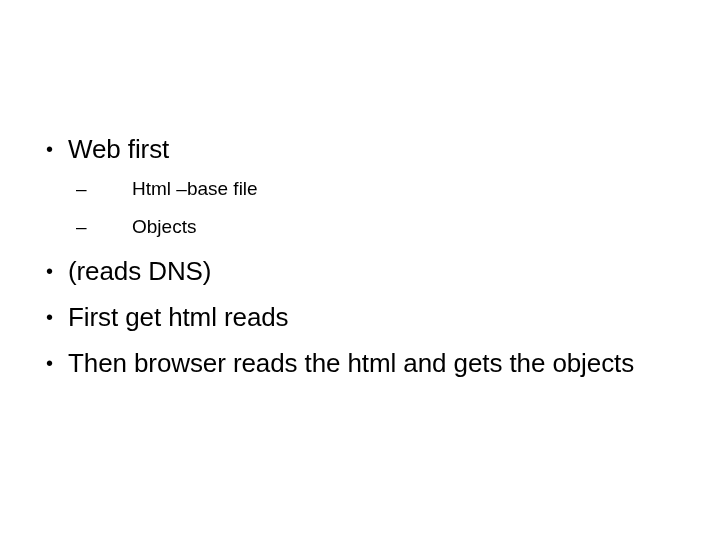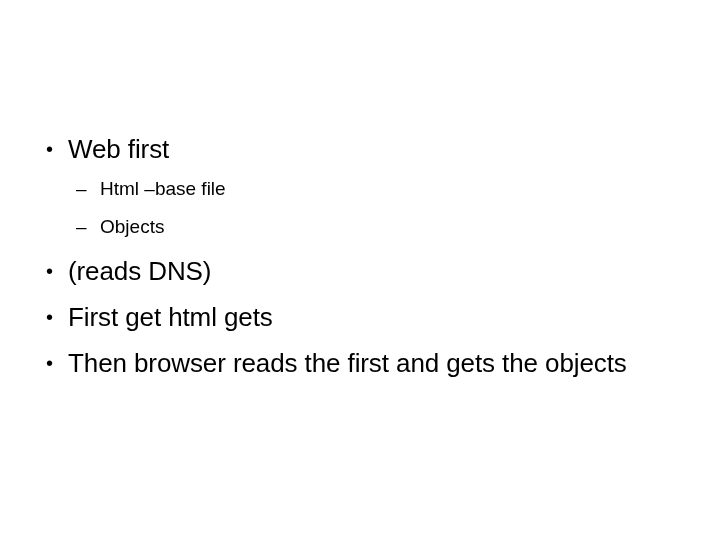--- a/index.html
+++ b/index.html
@@ -64,20 +64,21 @@
   .lvl2 .marker {
     flex: 0 0 auto;
     width: 24px;
     margin-left: 36px;
     font-size: 19px;
     line-height: 38px;
     text-align: left;
   }
   .lvl2 .bullet-text {
     flex: 1 1 auto;
+    margin-left: 32px;
   }
 
   .sub-group {
     margin-top: -2px;
     margin-bottom: 2px;
   }
 </style>
 </head>
 <body>
 
@@ -103,22 +104,22 @@
       </div>
     </div>
 
     <div class="bullet-row lvl1">
       <span class="marker">•</span>
       <span class="bullet-text">(reads DNS)</span>
     </div>
 
     <div class="bullet-row lvl1">
       <span class="marker">•</span>
-      <span class="bullet-text">First get html gets</span>
+      <span class="bullet-text">First get html reads</span>
     </div>
 
     <div class="bullet-row lvl1">
       <span class="marker">•</span>
-      <span class="bullet-text">Then browser reads the first and gets the objects</span>
+      <span class="bullet-text">Then browser reads the html and gets the objects</span>
     </div>
 
   </div>
 </div>
 
 </body></html>

